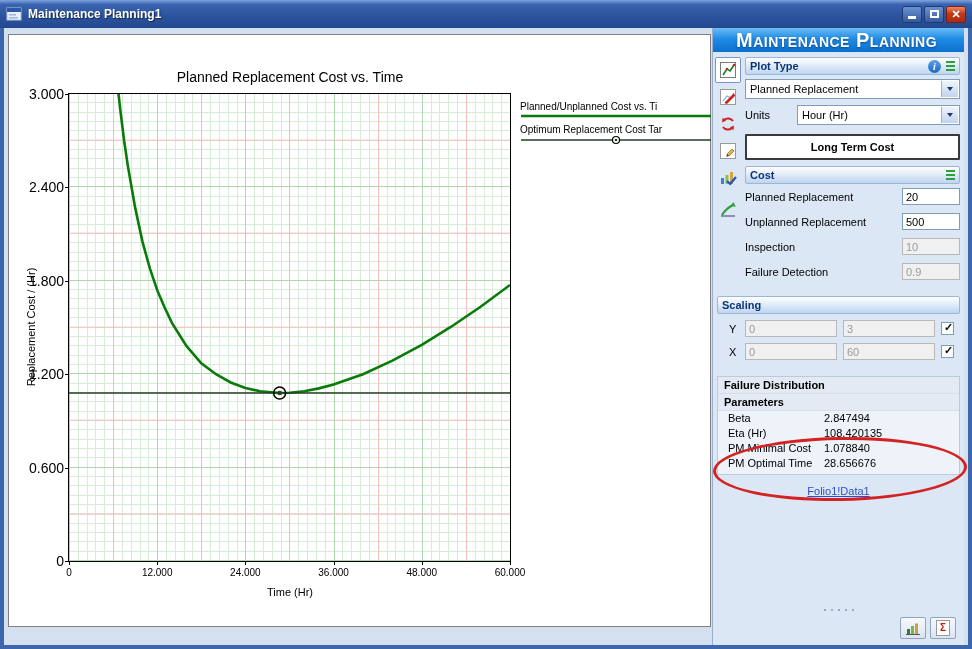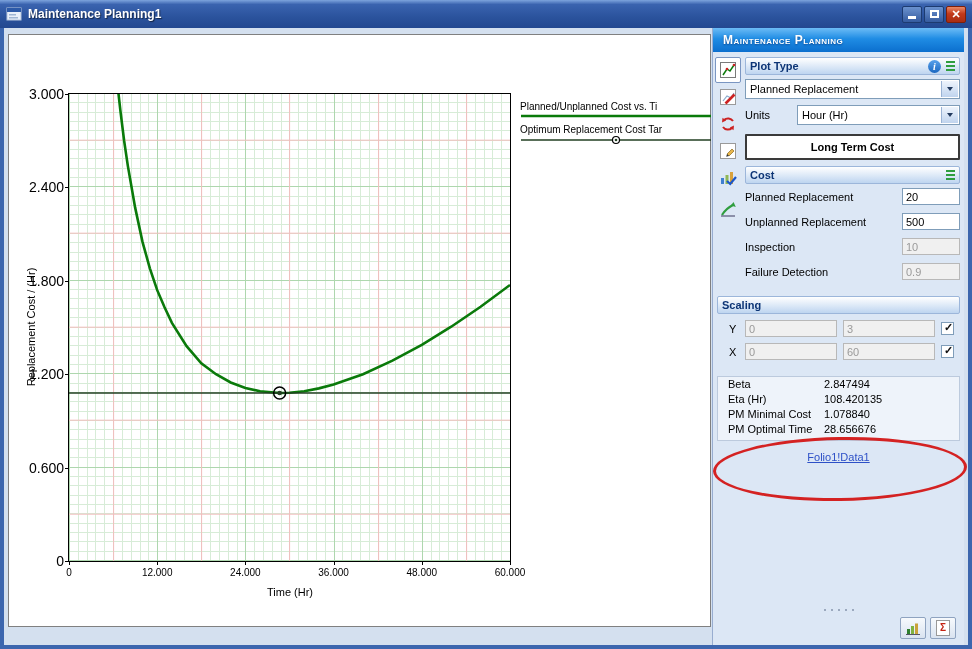--- a/index.html
+++ b/index.html
@@ -37,22 +37,22 @@
   .legend{position:absolute;left:511px;top:66px;width:193px;display:flex;flex-direction:column;gap:4px;}
   .leg-item span{display:block;font-size:10px;color:#000;white-space:nowrap;overflow:hidden;}
   .leg-item svg{display:block;}
 
   
   .panel{position:absolute;left:708px;top:0;width:252px;height:617px;background:#dce7f5;border-left:1px solid #98add0;box-sizing:border-box;display:flex;flex-direction:column;}
   .p-analysis{height:20px;flex:0 0 20px;background:linear-gradient(180deg,#fbfdff,#cfdef2);border-bottom:1px solid #b7c6e0;display:flex;align-items:center;padding:0 6px;}
   .p-analysis .t{color:#16407f;font-weight:bold;font-size:12px;flex:1;}
   .collapse{font-size:9px;color:#222;cursor:pointer;}
   .p-banner{height:24px;flex:0 0 24px;background:linear-gradient(180deg,#6cbcf6 0%,#1f8ce4 45%,#0b6fce 100%);
-    color:#fff;font-weight:bold;font-variant:small-caps;font-size:12px;letter-spacing:.5px;
-    display:flex;align-items:center;padding-left:10px;text-shadow:0 1px 2px rgba(0,20,80,.5);}
+    color:#fff;font-weight:bold;font-variant:small-caps;font-size:20px;letter-spacing:.5px;
+    display:flex;align-items:center;padding-left:23px;text-shadow:0 1px 2px rgba(0,20,80,.5);}
   .p-top{display:flex;padding-top:5px;}
   .icon-strip{width:30px;display:flex;flex-direction:column;align-items:center;gap:1px;}
   .tool{width:26px;height:26px;display:flex;align-items:center;justify-content:center;cursor:pointer;border:1px solid transparent;border-radius:2px;box-sizing:border-box;}
   .tool.selected{background:#fff;border-color:#7a96c2;}
   .tool.gap{margin-top:4px;}
   .p-content{flex:1;padding:0 4px 0 2px;}
   .sec-header{height:18px;background:linear-gradient(180deg,#ffffff,#bed5f0);border:1px solid #9cb6da;border-radius:2px;
     color:#0d3576;font-weight:bold;font-size:11px;display:flex;align-items:center;padding:0 4px;box-sizing:border-box;}
   .sec-header .sp{flex:1;}
   .iinfo{width:13px;height:13px;border-radius:50%;background:linear-gradient(180deg,#59a2ec,#1b67c0);color:#fff;
@@ -123,20 +123,21 @@
       <span class="wbtn max">
           <i class="g-max"></i>
         </span>
       <span class="wbtn close">✕</span>
     </span>
   </div>
 
   <div class="client">
 
     <div class="sheet">
+      <div class="chart-title">Planned Replacement Cost vs. Time</div>
       <div class="ylabel">Replacement Cost / (Hr)</div>
       <div class="xlabel">Time (Hr)</div>
 
       <div class="plot" style="background-image: repeating-linear-gradient(90deg, rgb(242, 189, 189) 0px, rgb(242, 189, 189) 1px, transparent 1px, transparent 88.2px), repeating-linear-gradient(0deg, rgb(242, 189, 189) 0px, rgb(242, 189, 189) 1px, transparent 1px, transparent 93.4px), repeating-linear-gradient(90deg, rgb(174, 215, 174) 0px, rgb(174, 215, 174) 1px, transparent 1px, transparent 88.2px), repeating-linear-gradient(0deg, rgb(174, 215, 174) 0px, rgb(174, 215, 174) 1px, transparent 1px, transparent 93.4px), repeating-linear-gradient(90deg, rgb(215, 236, 215) 0px, rgb(215, 236, 215) 1px, transparent 1px, transparent 8.82px), repeating-linear-gradient(0deg, rgb(215, 236, 215) 0px, rgb(215, 236, 215) 1px, transparent 1px, transparent 9.34px); background-position: 44.1px 0px, 0px 46.7px, 0px 0px, 0px 0px, 0px 0px, 0px 0px;">
         <svg width="441" height="467" viewBox="0 0 441 467">
           <polyline fill="none" stroke-width="2.6" points="45.57,-38.92 47.77,-15.57 51.45,17.12 55.13,46.70 58.80,71.61 66.15,113.64 73.50,147.88 80.85,174.35 88.20,196.14 95.55,213.26 102.90,228.83 117.60,252.18 132.30,269.30 147.00,280.20 161.70,288.45 176.40,293.90 191.10,297.32 210.63,299.07 220.50,298.72 235.20,297.17 249.90,294.37 264.60,290.47 294.00,280.20 323.40,266.66 352.80,250.93 382.20,232.72 411.60,212.80 441.00,191.00" stroke="#0a7a0a"></polyline>
           <line stroke-width="1.4" x1="0" x2="441" y1="299.06" y2="299.06" stroke="#223f22"></line>
           <circle r="6" fill="none" stroke="#000" stroke-width="1.5" cx="210.63" cy="299.06"></circle>
           <circle r="2.3" cx="210.63" cy="299.06" fill="#223f22"></circle>
         </svg>
@@ -317,20 +318,22 @@
         </div>
         <div class="srow">
           <span class="axis">X</span>
           <input class="sfld" disabled="" value="0" style="">
           <input class="sfld" disabled="" value="60" style="">
           <span class="cb checked"></span>
         </div>
       </div>
 
       <div class="p-fd">
+        <div class="fdh">Failure Distribution</div>
+        <div class="fdh">Parameters</div>
         <div class="fdr">
           <span class="l">Beta</span>
           <span class="v">2.847494</span>
         </div>
         <div class="fdr">
           <span class="l">Eta (Hr)</span>
           <span class="v">108.420135</span>
         </div>
         <div class="fdr">
           <span class="l">PM Minimal Cost</span>

